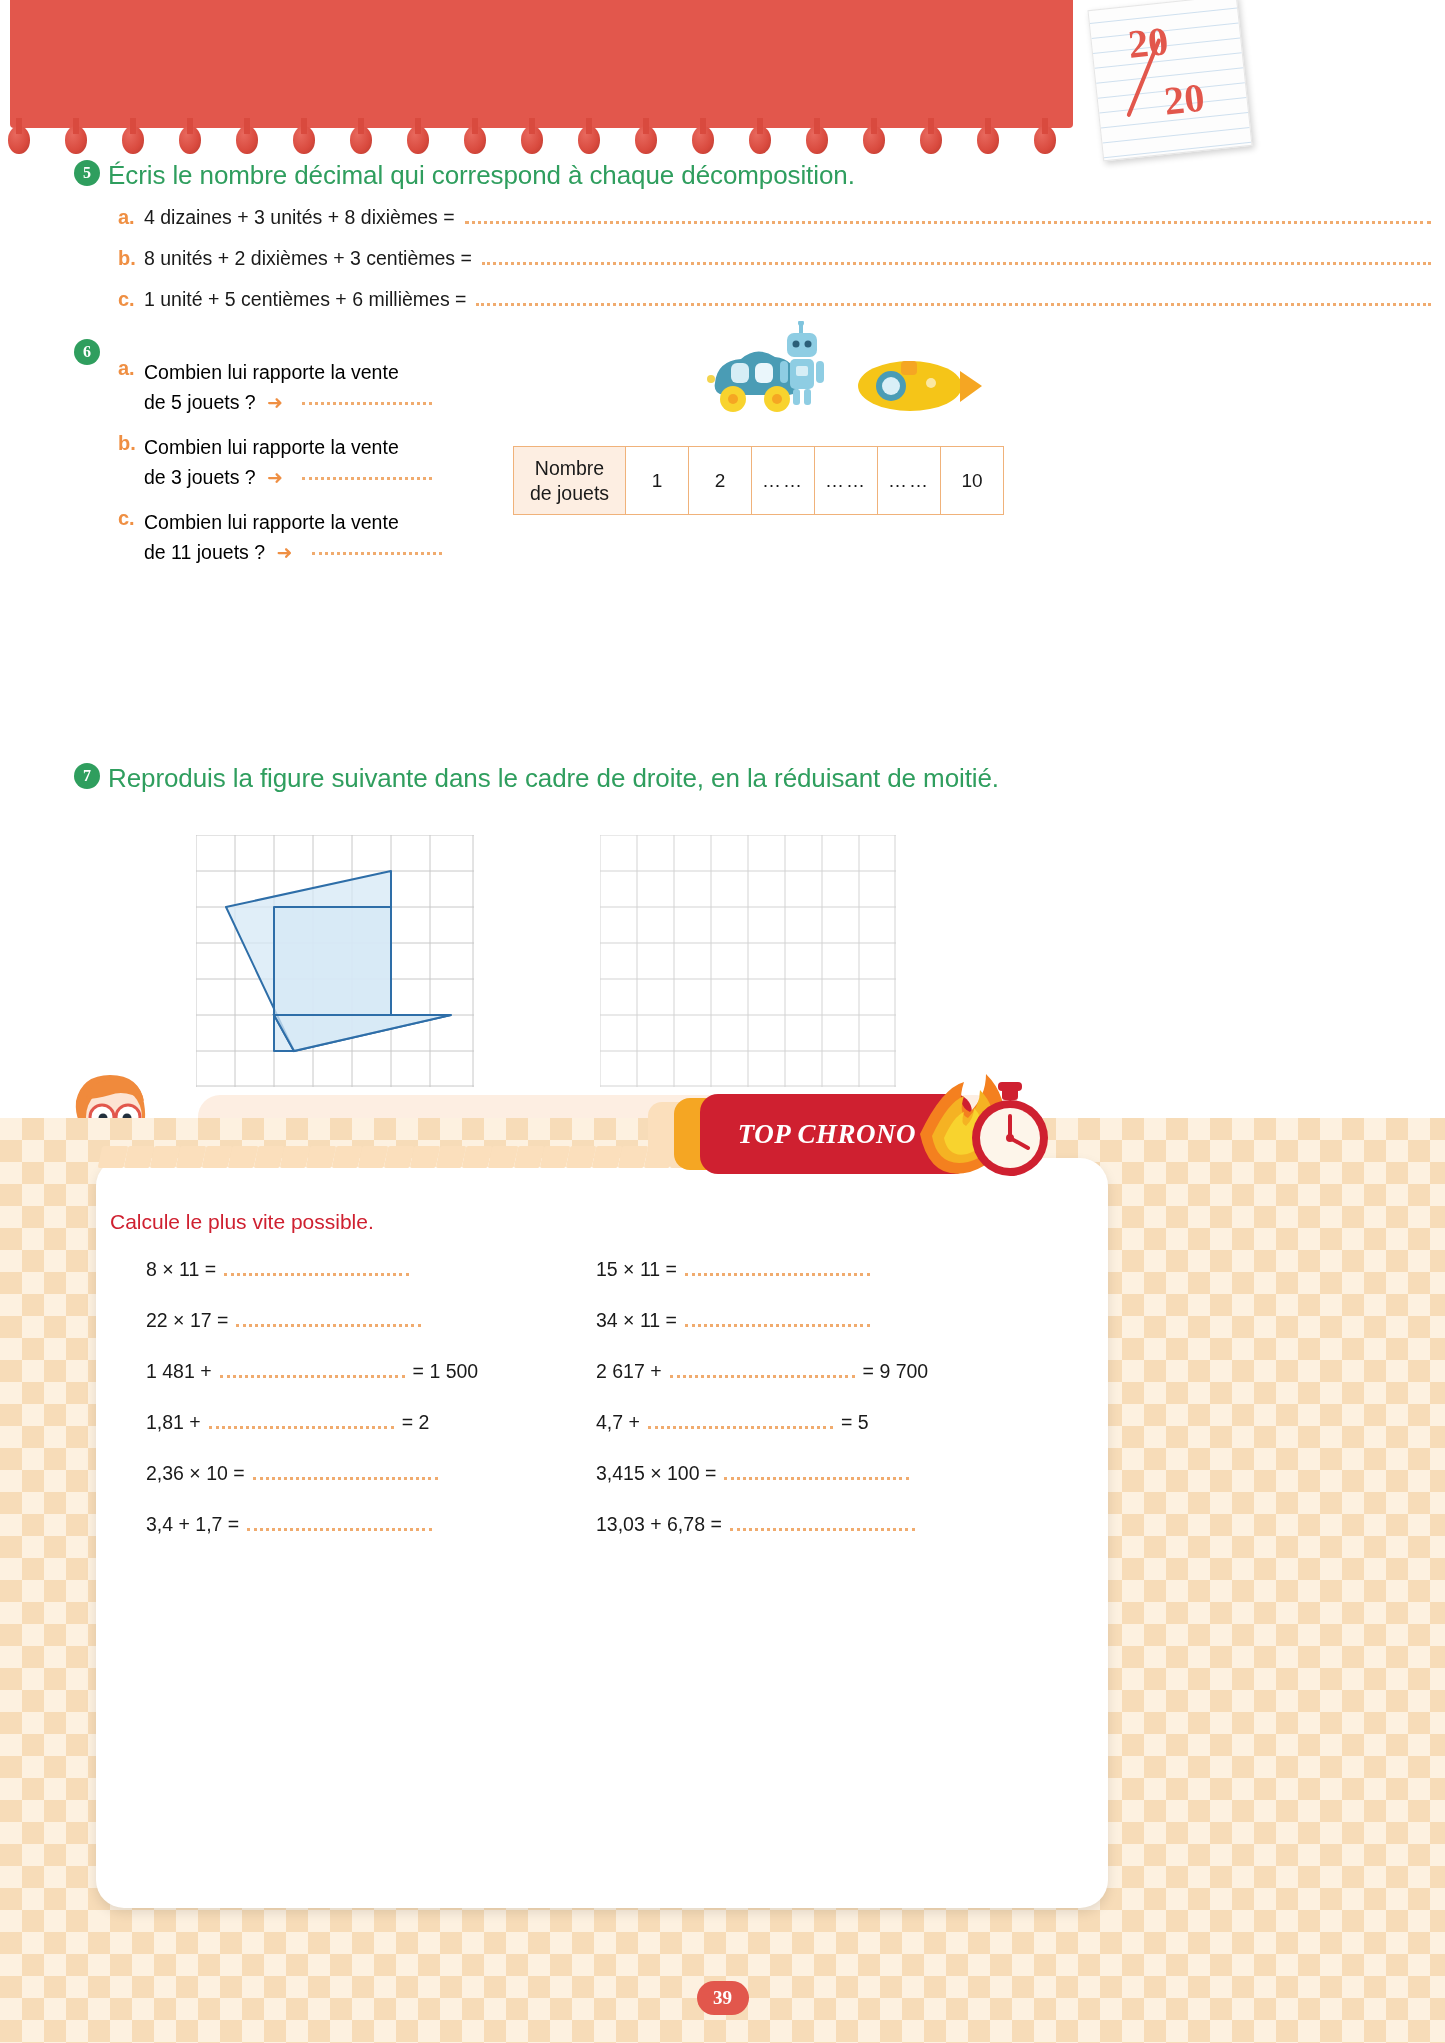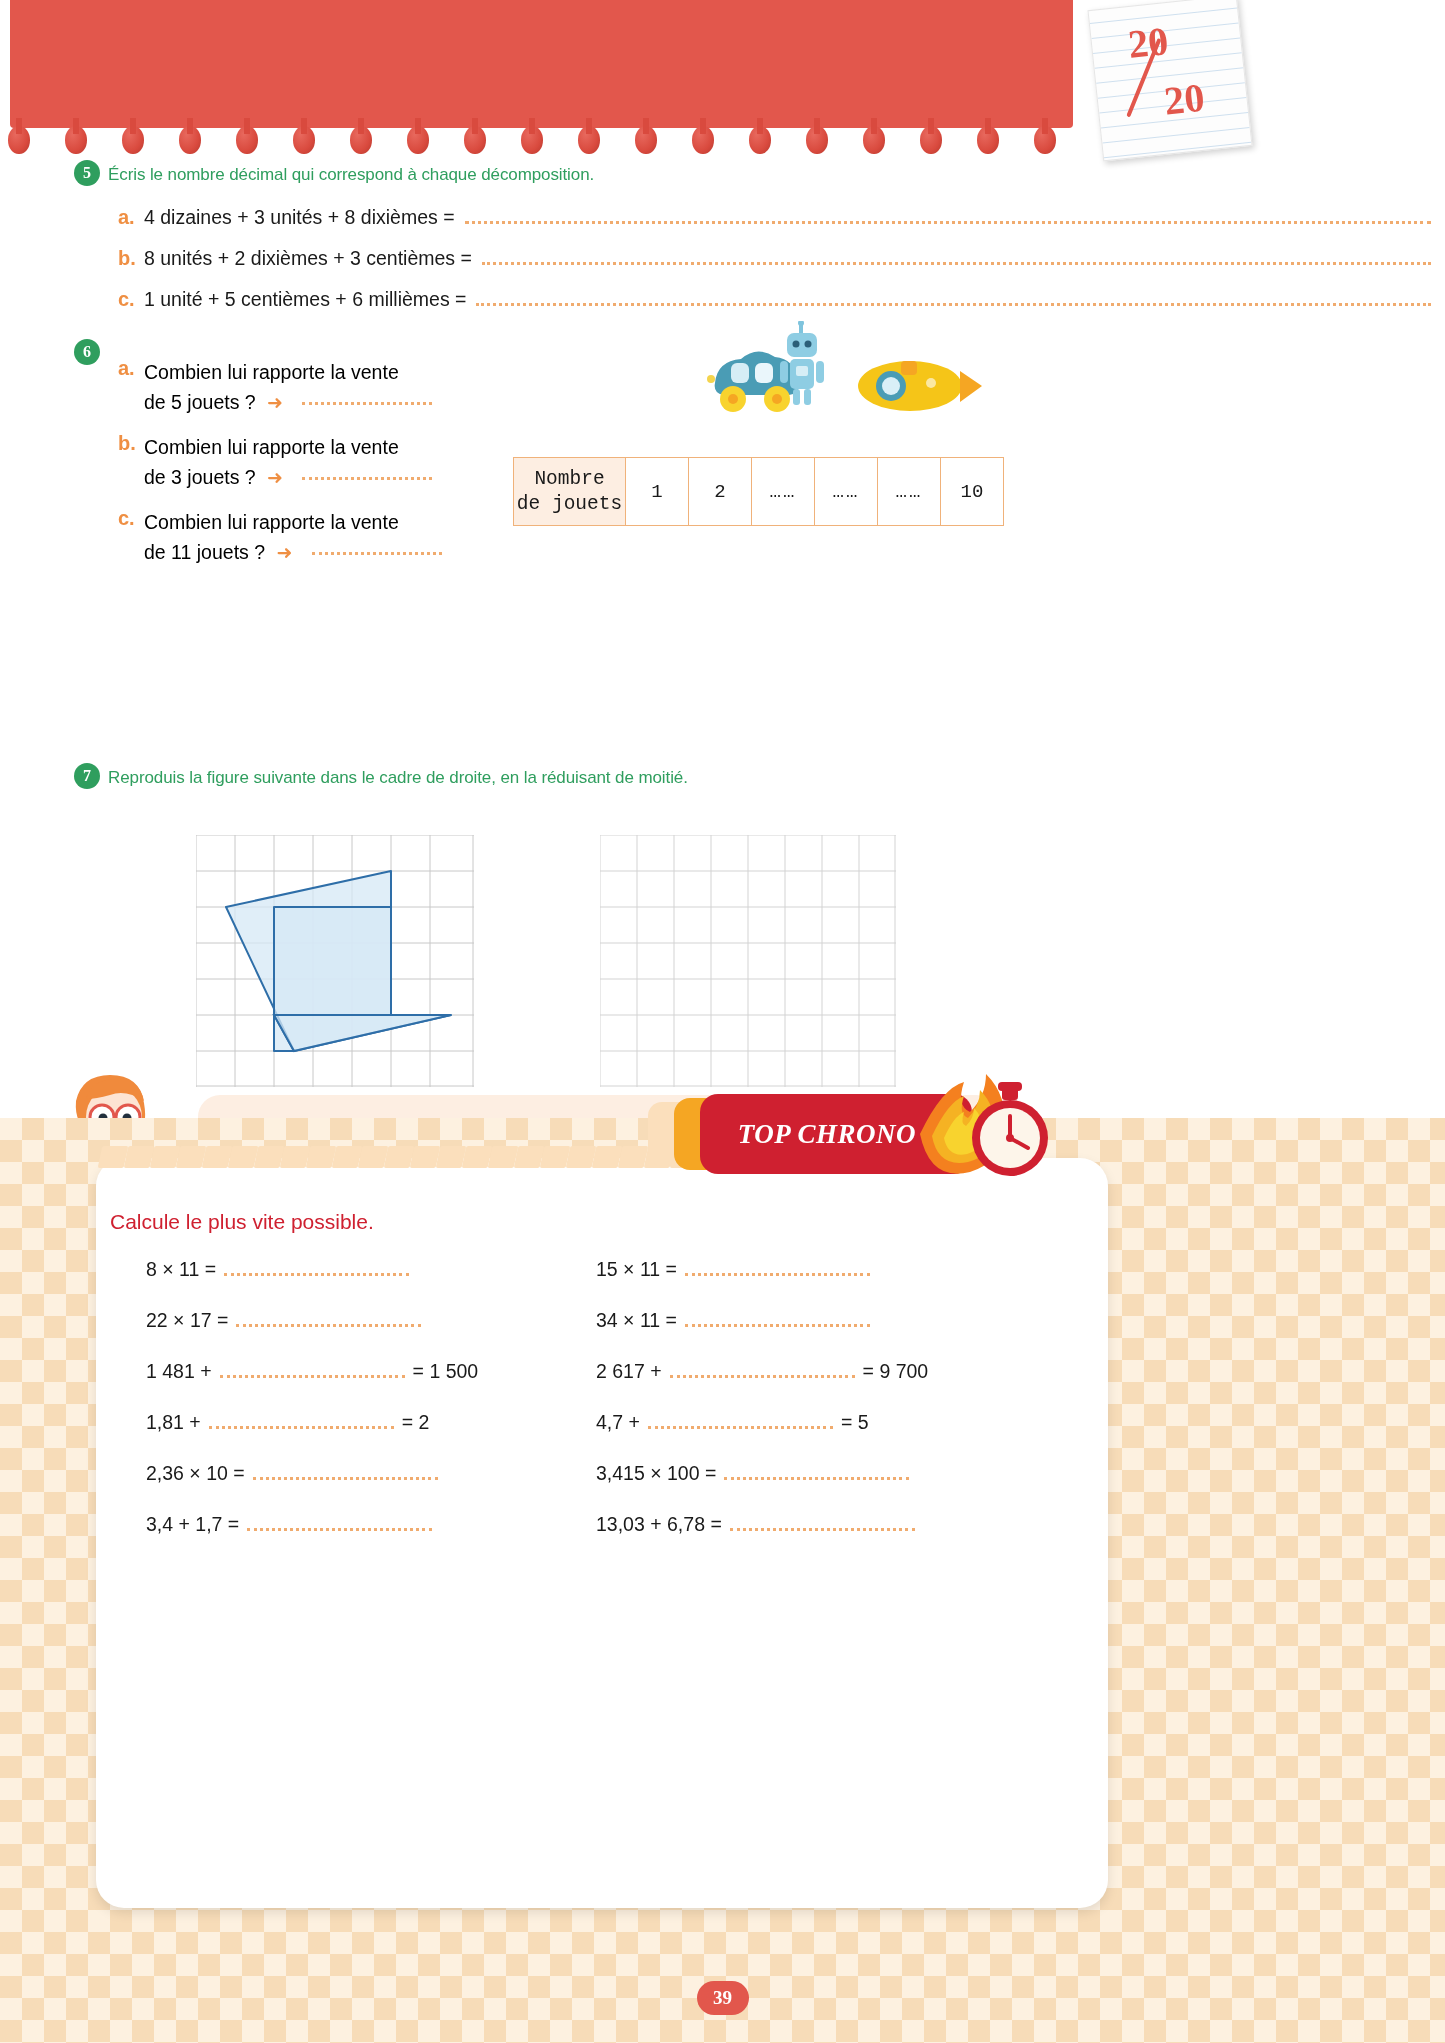--- a/index.html
+++ b/index.html
@@ -54,21 +54,21 @@
 
   .ex { position: relative; margin-bottom: 6px; }
   .ex-head { display: flex; align-items: flex-start; padding-left: 72px; position: relative; }
   .num-badge {
     position: absolute; left: 74px; width: 26px; height: 26px; border-radius: 50%;
     background: #2f9e5e; color: #fff; font-size: 16px; font-weight: bold;
     display: flex; align-items: center; justify-content: center;
     font-family: "Liberation Serif", serif;
   }
   .ex-title {
-    color: #2f9e5e; font-size: 17px; line-height: 30px;
+    color: #2f9e5e; font-size: 26px; line-height: 30px;
     margin-left: 36px; letter-spacing: -0.1px;
   }
 
   .sub-list { margin-top: 16px; padding-left: 118px; }
   .sub-row { display: flex; align-items: baseline; margin-bottom: 18px; font-size: 19.5px; color: #1a1a1a; }
   .sub-letter { color: #ef8f43; font-weight: bold; font-size: 20px; margin-right: 8px; min-width: 18px; }
   .dots-line {
     flex: 1; border-bottom: 3px dotted #f0ab6e; height: 1px;
     margin-left: 10px; margin-bottom: 4px; margin-right: 14px;
   }
@@ -78,22 +78,22 @@
   }
 
   
   .ex6-wrap { position: relative; }
   .ex6-questions { padding-left: 118px; margin-top: 18px; width: 470px; }
   .q-item { display: flex; margin-bottom: 14px; font-size: 19.5px; }
   .q-text { line-height: 30px; }
   .arrow-ic { color: #ef8f43; font-size: 19px; margin: 0 6px; }
 
   .toy-table {
-    position: absolute; left: 513px; top: 118px;
-    border-collapse: collapse; border: 1.5px solid #f0b27a; font-family: Liberation Mono, monospace;
+    position: absolute; left: 513px; top: 107px;
+    border-collapse: collapse; border: 1.5px solid #f0b27a;
   }
   .toy-table td {
     border: 1.5px solid #f0b27a; text-align: center;
     font-size: 19px; color: #1a1a1a; height: 68px;
   }
   .toy-table td.hd {
     background: #fdeee2; width: 112px; line-height: 25px; font-size: 19.5px;
   }
   .toy-table td.cell { width: 63px; }
   .cell-dots { color: #f0ab6e; letter-spacing: 2px; font-size: 15px; }

